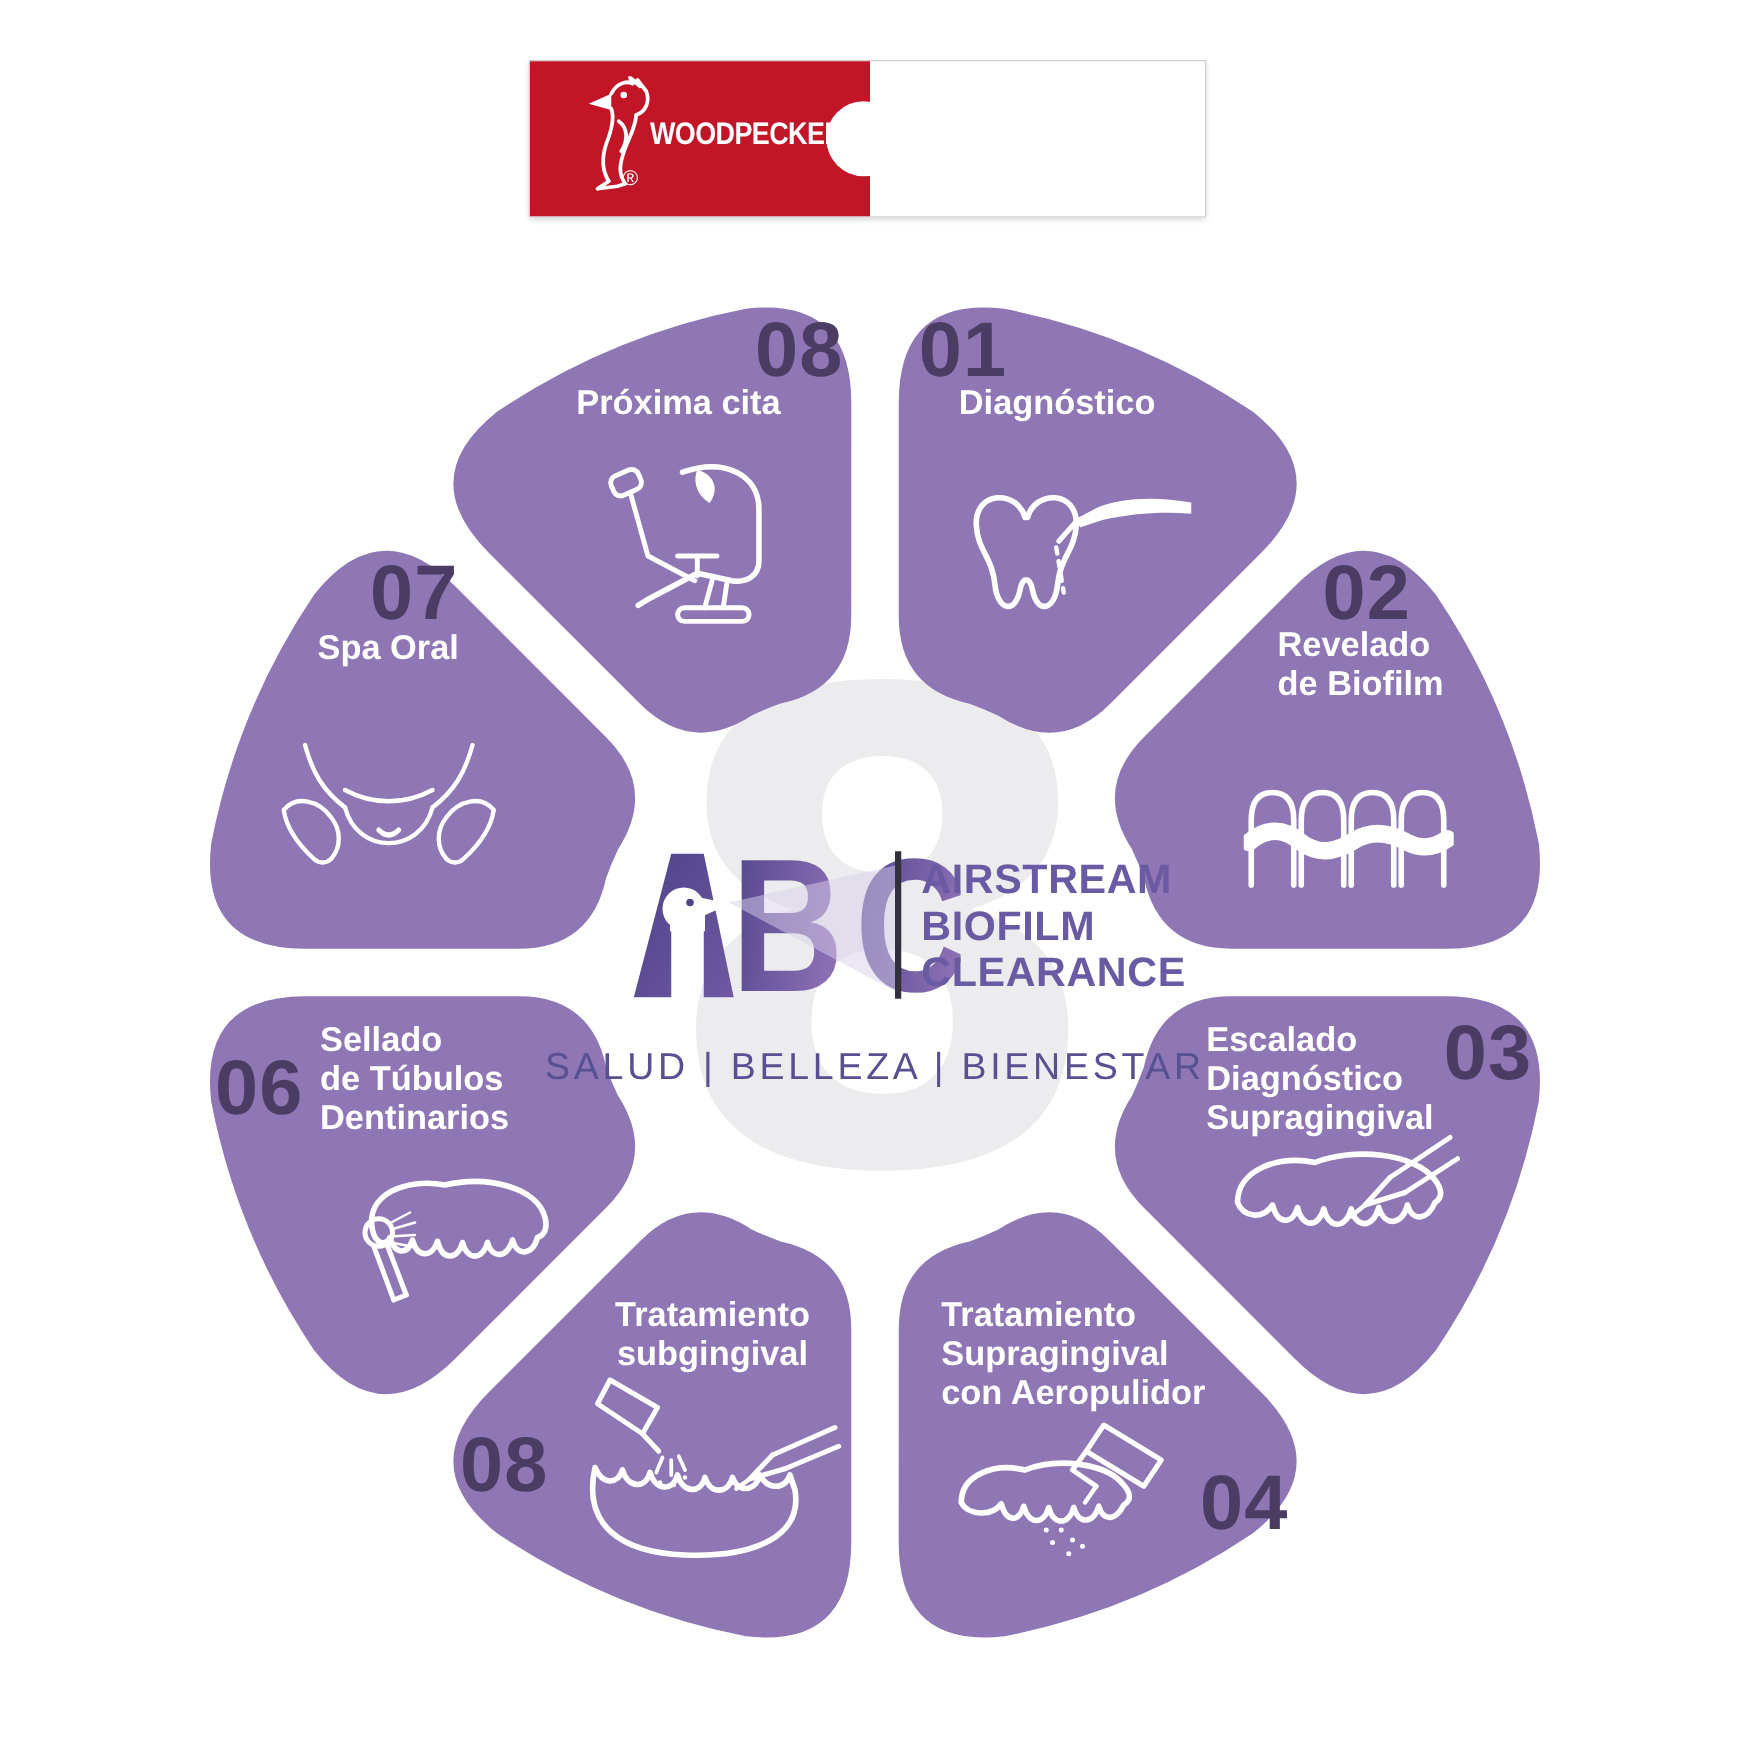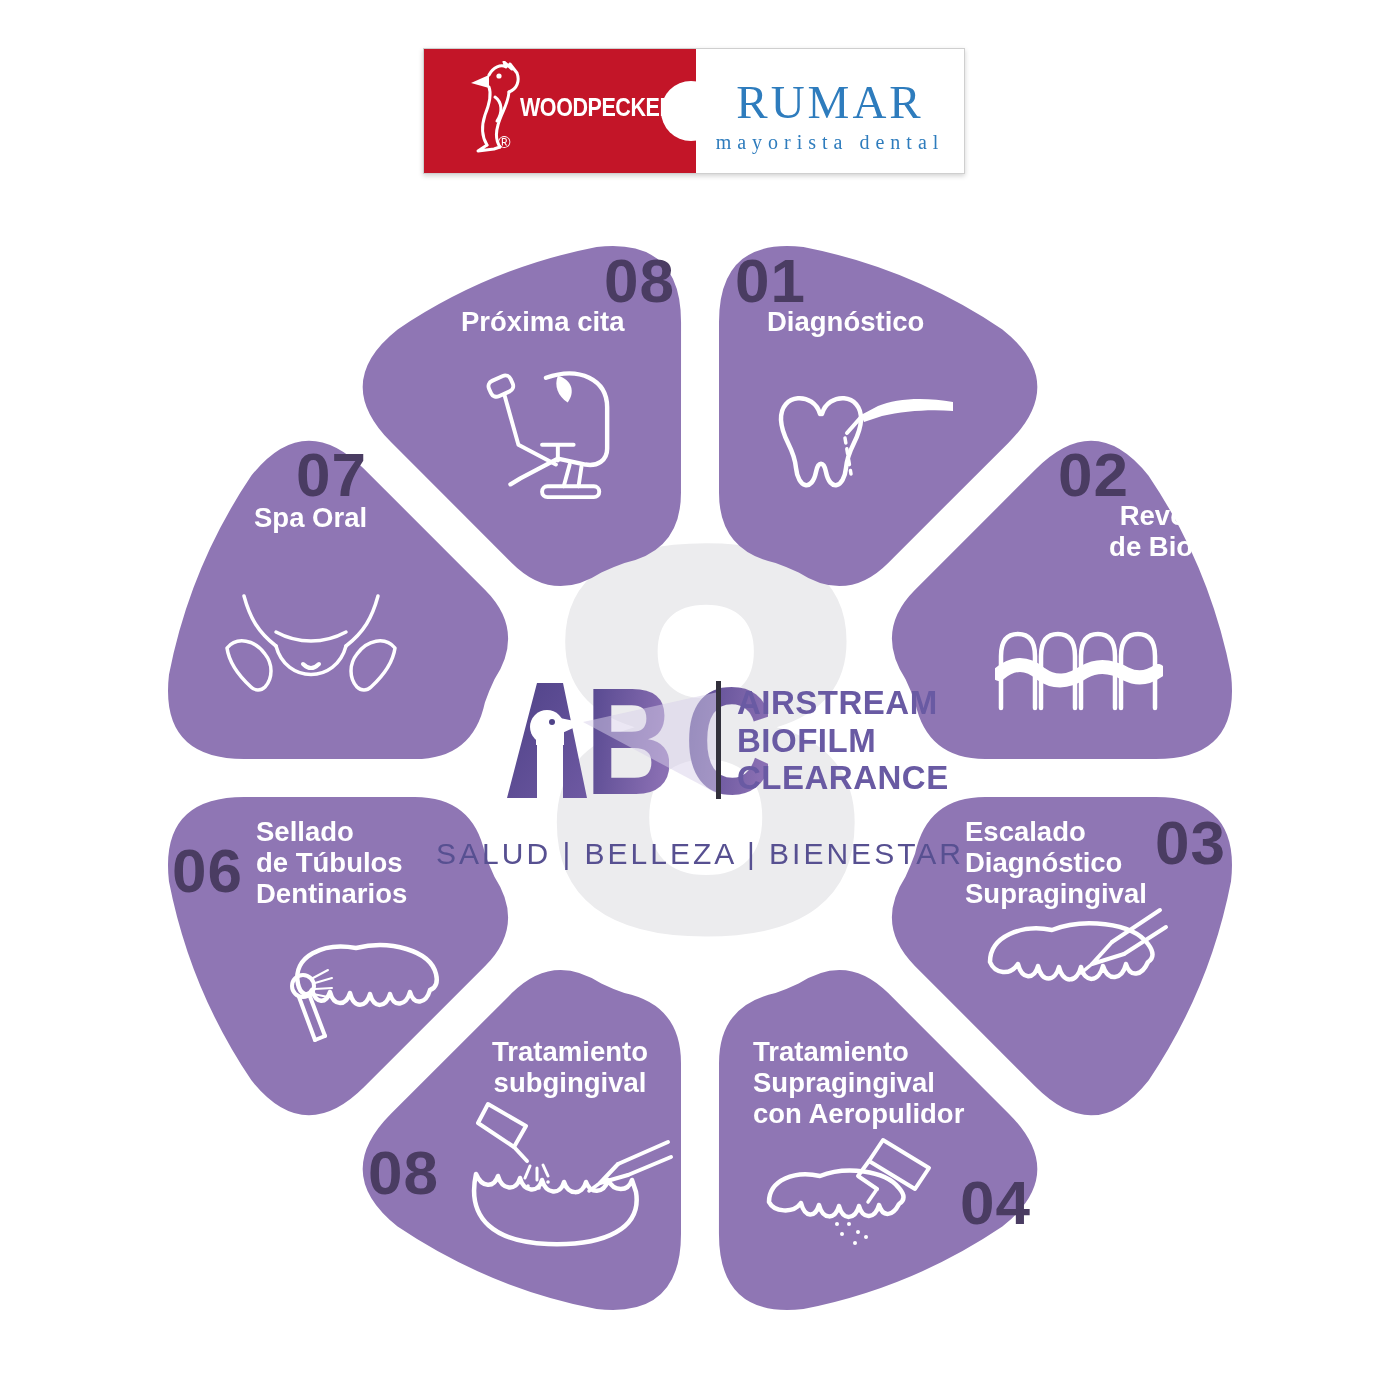--- a/index.html
+++ b/index.html
@@ -75,21 +75,21 @@
           <svg viewBox="0 0 192 122" fill="none" stroke="#ffffff" stroke-linecap="round" stroke-linejoin="round" stroke-width="4.5">
  <path d="M52 34 C46 12 12 12 13 40 C14 60 26 66 28 88 C30 108 44 112 48 92 C50 81 56 81 58 92 C62 112 76 108 78 88 C80 66 92 60 93 40 C94 12 60 12 54 34"></path>
  <path d="M185 22 C158 17 128 18 110 26 L93 35 L96 42 L114 36 C136 31 162 29 185 31 Z" fill="#fff" stroke="none"></path>
  <path d="M94 36 L79 53" stroke-width="4"></path>
  <path d="M77 58 L83 94" stroke-width="3.5" stroke-dasharray="5 6"></path>
           </svg>
         </div>
       </div>
       <div>
         <div class="step-number" style="left: 1058px; top: 444px;">02</div>
-        <div class="step-label" style="left: 1022px; top: 500px; width: 220px; text-align: right;">
+        <div class="step-label" style="left: 1022px; top: 500px; width: 220px; text-align: left;">
           <div>Revelado</div>
           <div>de Biofilm</div>
         </div>
         <div class="step-icon" style="left: 995px; top: 622px; width: 168px; height: 90px;">
           <svg viewBox="0 0 168 90" fill="none" stroke="#ffffff" stroke-linecap="round" stroke-linejoin="round" stroke-width="4.5">
  <path d="M6 86 L6 34 Q6 12 23 12 Q40 12 40 34 L40 86"></path>
  <path d="M46 86 L46 34 Q46 12 63 12 Q80 12 80 34 L80 86"></path>
  <path d="M86 86 L86 34 Q86 12 103 12 Q120 12 120 34 L120 86"></path>
  <path d="M126 86 L126 34 Q126 12 143 12 Q160 12 160 34 L160 86"></path>
  <path d="M4 52 C18 40 32 40 46 52 C60 62 74 60 89 50 C103 42 117 44 131 52 C143 58 153 56 163 49" stroke-width="14"></path>
@@ -262,19 +262,15 @@
         <path d="M41 31 C40 44 33 52 30 64 C27 74 28 80 32 86"></path>
         <path d="M21 26 C24 34 21 44 17 54 C13 66 14 76 19 84"></path>
         <path d="M19 84 L10 90 L26 88 L32 86"></path>
         <path d="M27 36 C34 41 35 51 29 60"></path>
         <circle cx="31" cy="15" r="2.6" fill="#fff" stroke="none"></circle>
       </svg>
       <div class="wp-label">WOODPECKER</div>
       <div class="wp-reg">®</div>
       <div class="banner-notch"></div>
     </div>
-    <div class="rumar">
-      <div class="rumar-name">RUMAR</div>
-      <div class="rumar-sub">mayorista dental</div>
-    </div>
   </div>
 
 </div>
 
 </body></html>

